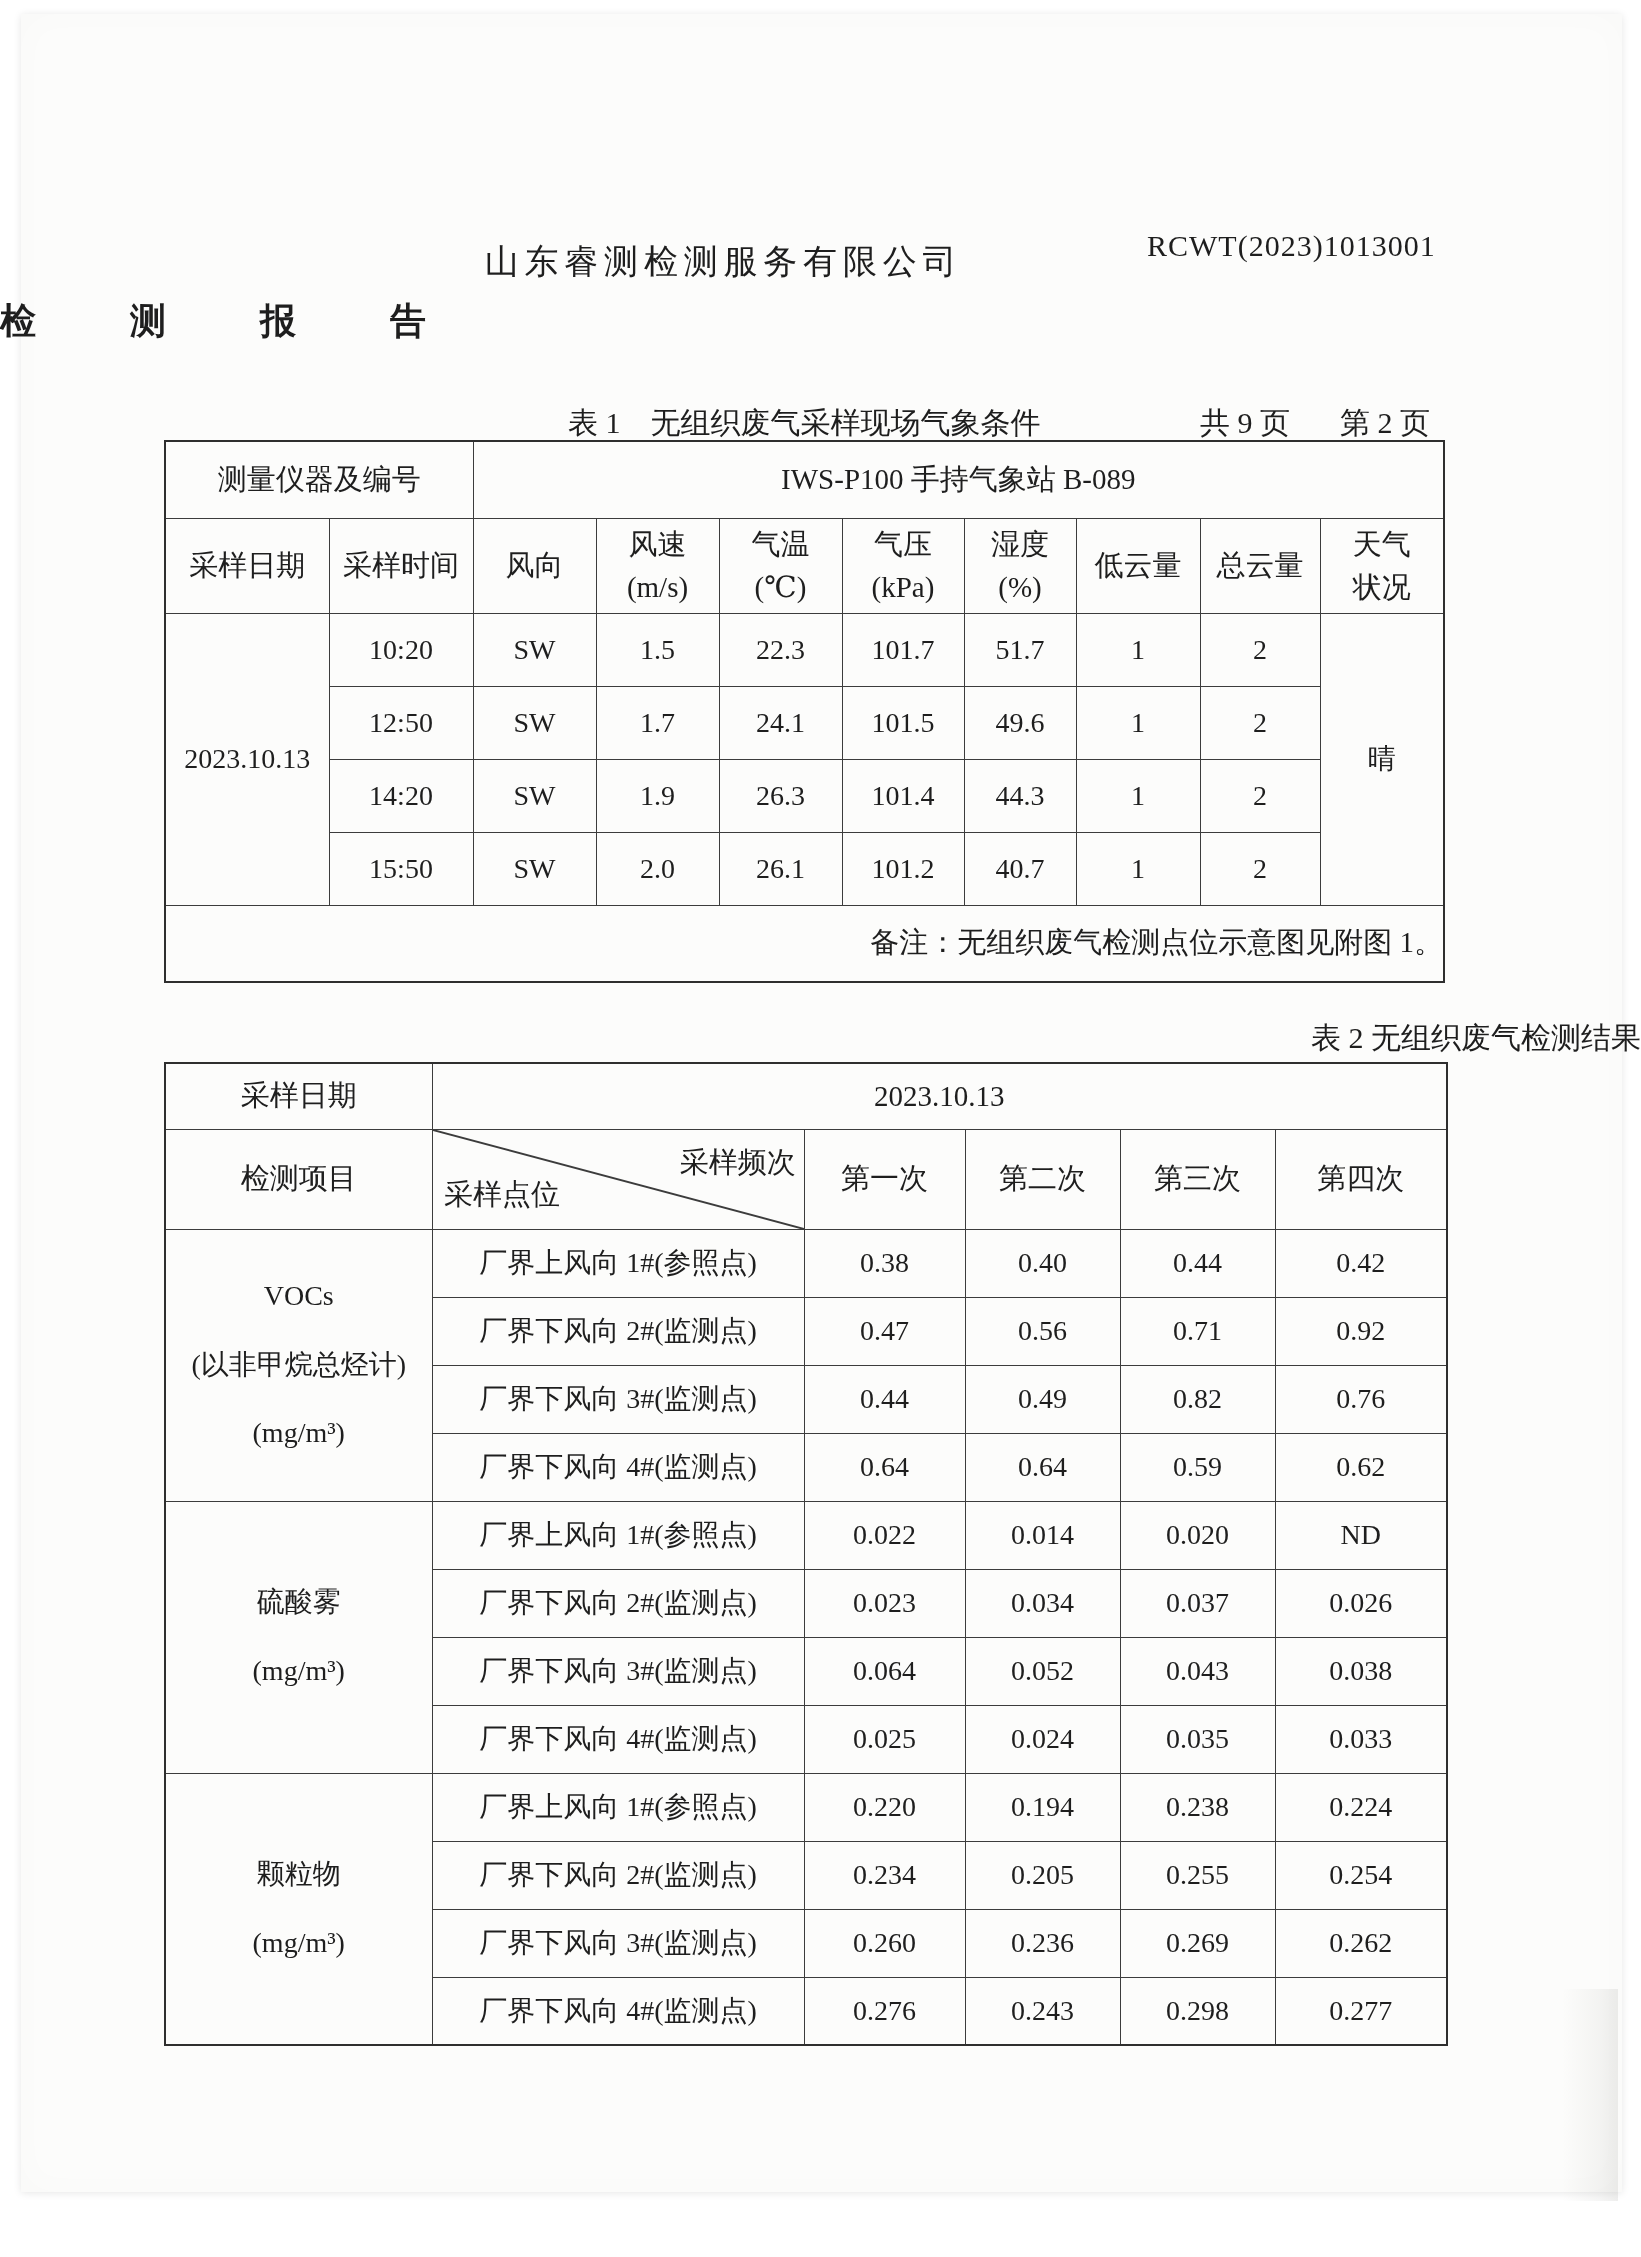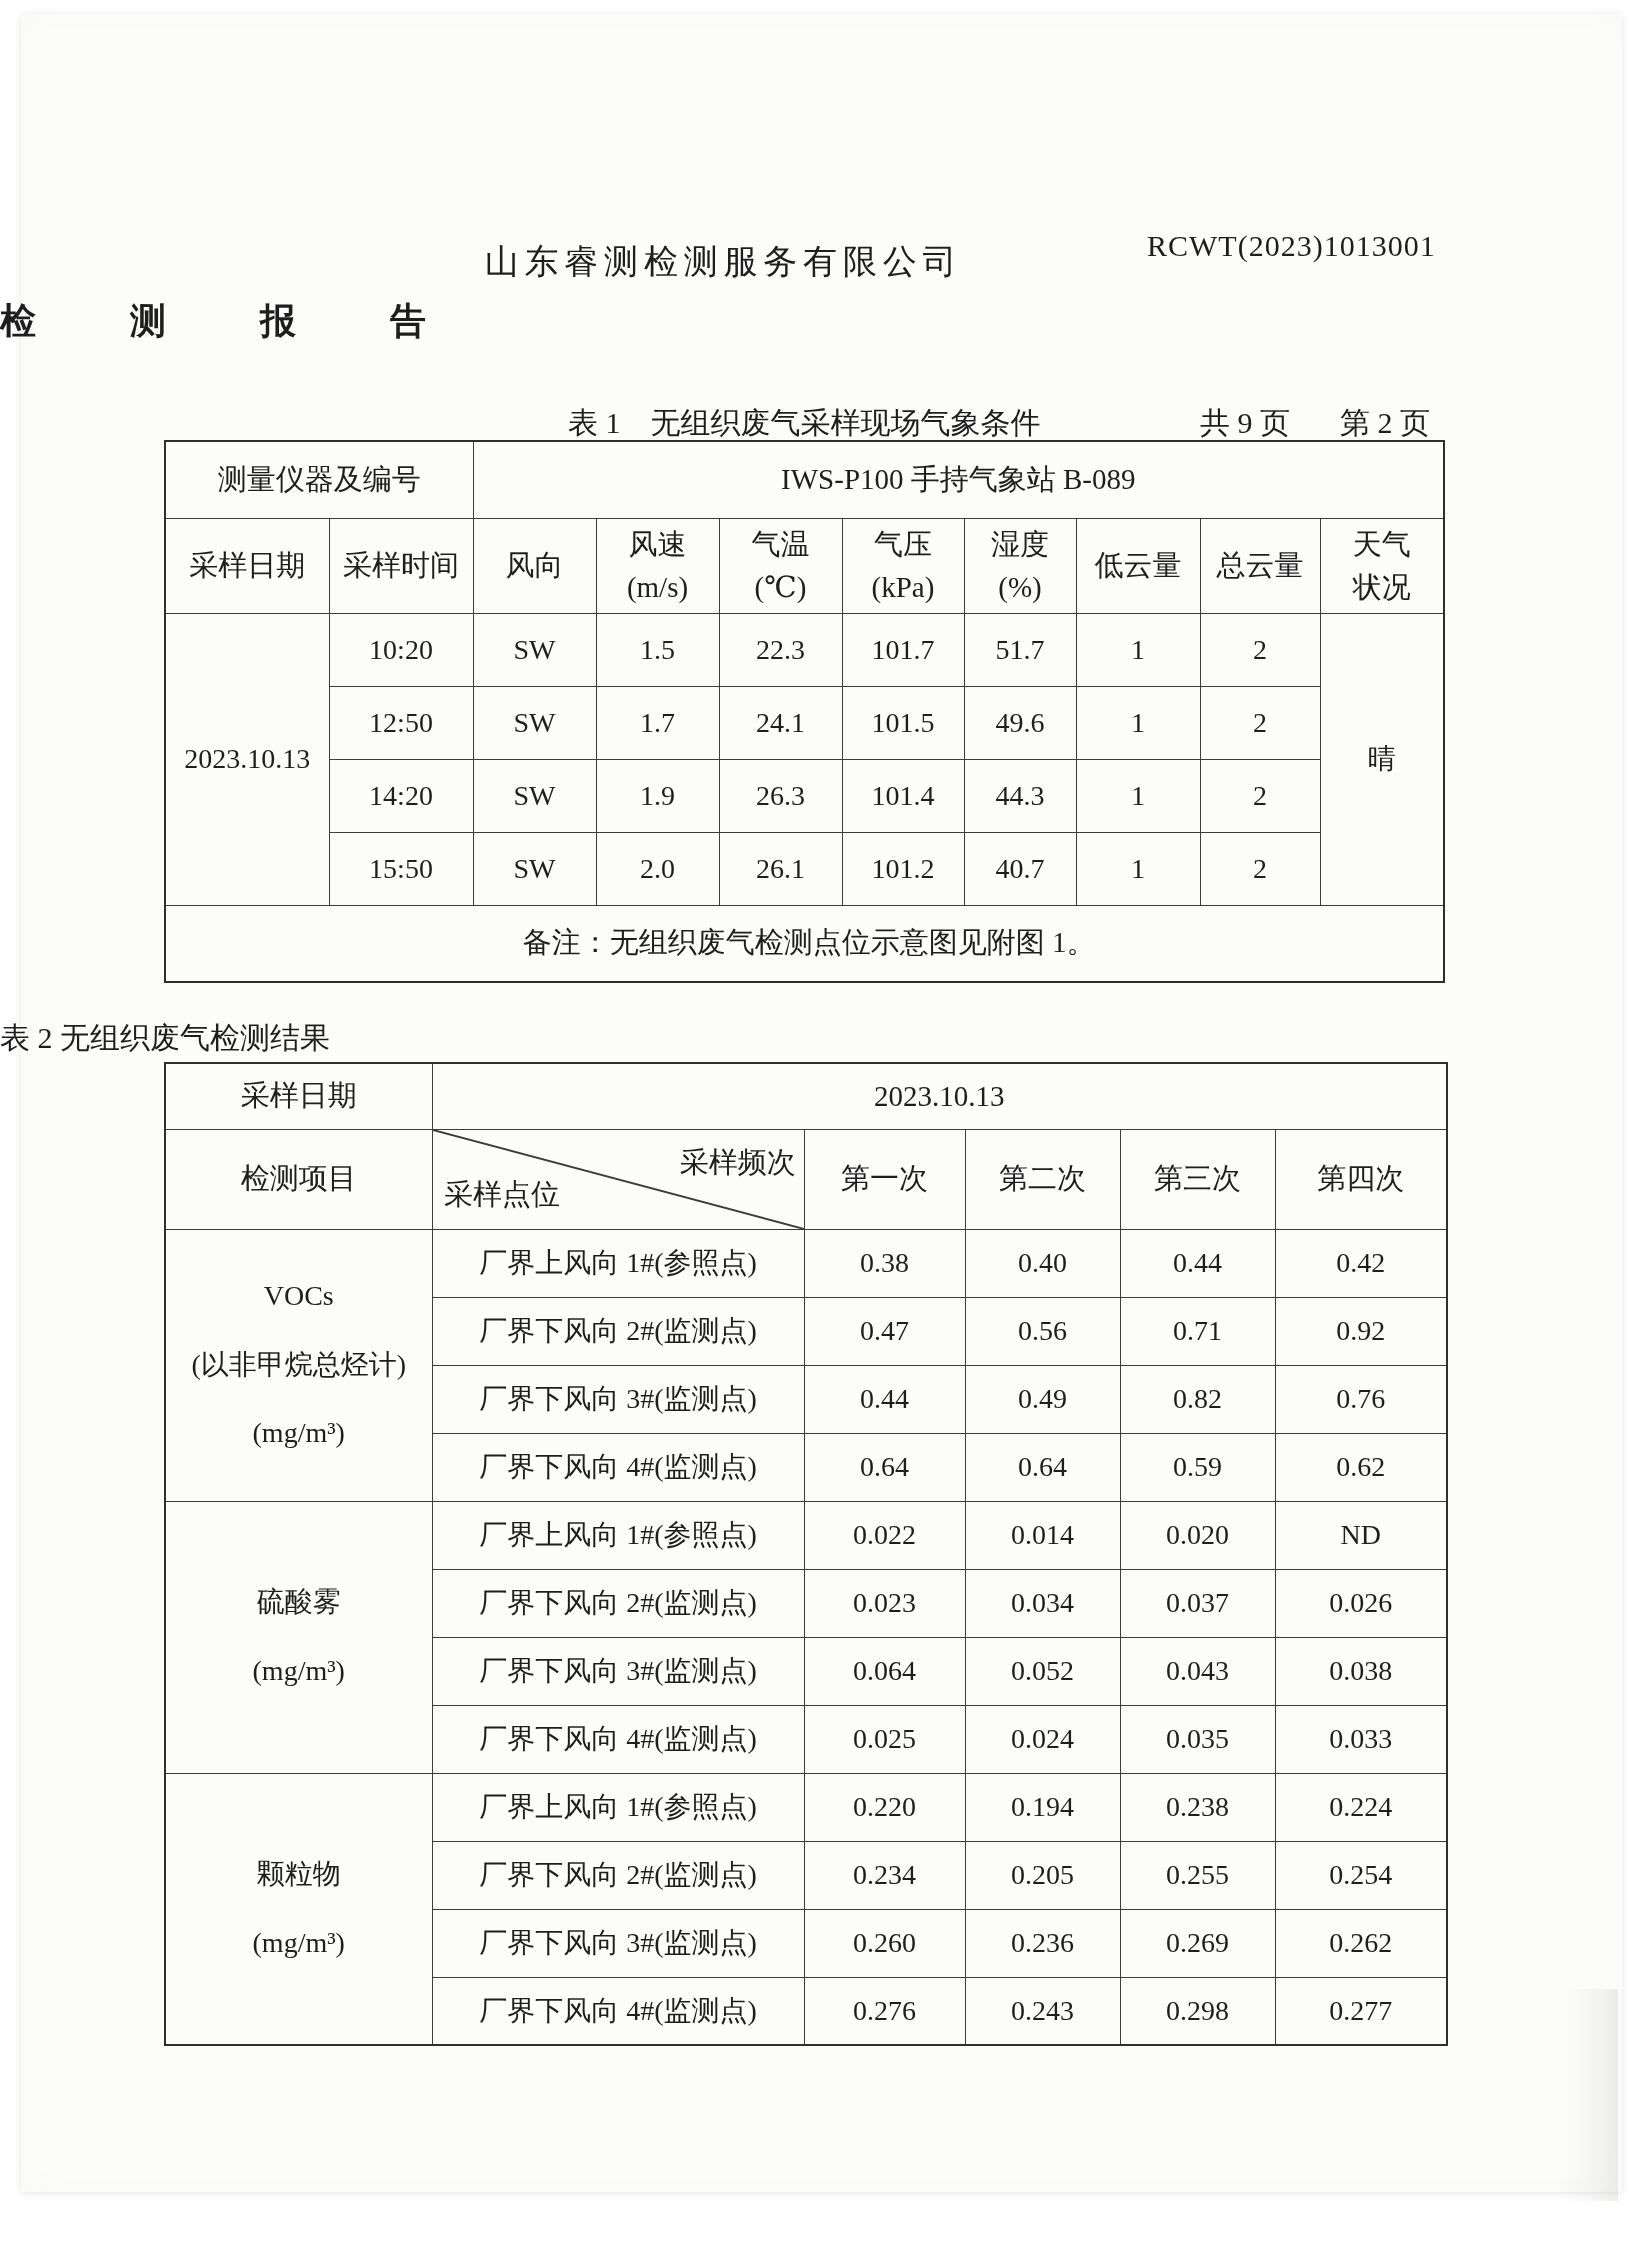--- a/index.html
+++ b/index.html
@@ -17,35 +17,35 @@
   .crease {
     position:absolute; left:1562px; top:1989px; width:56px; height:212px;
     background:linear-gradient(to right, rgba(0,0,0,0) 0%, rgba(90,90,80,0.06) 70%, rgba(90,90,80,0.10) 100%);
     pointer-events:none;
   }
   .report-no { position:absolute; left:1147px; top:189px; font-size:30px; letter-spacing:1px;margin-top:40px; }
   .company  { position:absolute; top:239px; left:0; width:1447px; text-align:center; font-size:34px; letter-spacing:5.8px; }
   .doctitle { position:absolute; top:297px; left:0; width:1641px; text-align:left; font-size:36px; font-weight:bold; word-spacing:85px; }
   .cap1 { position:absolute; left:568px; top:403px; font-size:30px; }
   .pagination { position:absolute; left:1200px; top:403px; font-size:30px; display:flex; gap:50px; }
-  .cap2 { position:absolute; top:1018px; left:0; width:1641px; text-align:left; font-size:30px; }
+  .cap2 { position:absolute; top:1018px; left:0; width:1641px; text-align:right; font-size:30px; }
 
   table { position:absolute; border-collapse:collapse; table-layout:fixed; background:transparent; }
   td {
     border:1.9px solid #3c3c3c; text-align:center; vertical-align:middle;
     padding:0; font-size:28px; overflow:hidden;
   }
   .t1 { left:164px; top:440px; width:1276px; border:2.9px solid #2e2e2e; }
   .t2 { left:164px; top:1062px; width:1283px; border:2.9px solid #2e2e2e; }
   .h68 { height:66px; } .h70 { height:68px; } .h76 { height:73px; }
   .h80 { height:77px; } .h98 { height:95px; } .h104 { height:100px; }
   .head { font-size:29px; }
   .ml { white-space:pre-line; line-height:1.45; }
   .item-cell { white-space:pre-line; line-height:2.45; }
-  .note-cell { text-align:center; padding-left:9px; font-size:29px; }
+  .note-cell { text-align:right; padding-left:9px; font-size:29px; }
   .diag { position:relative; }
   .diag svg { position:absolute; left:0; top:0; width:100%; height:100%; display:block; }
   .diag .dt { position:absolute; top:13.5px; right:7.7px; font-size:29px; }
   .diag .db { position:absolute; bottom:13.5px; left:11.6px; font-size:29px;text-align:center; }
 </style>
 </head>
 <body>
 
 <div class="page"></div>
 <div class="crease"></div>

